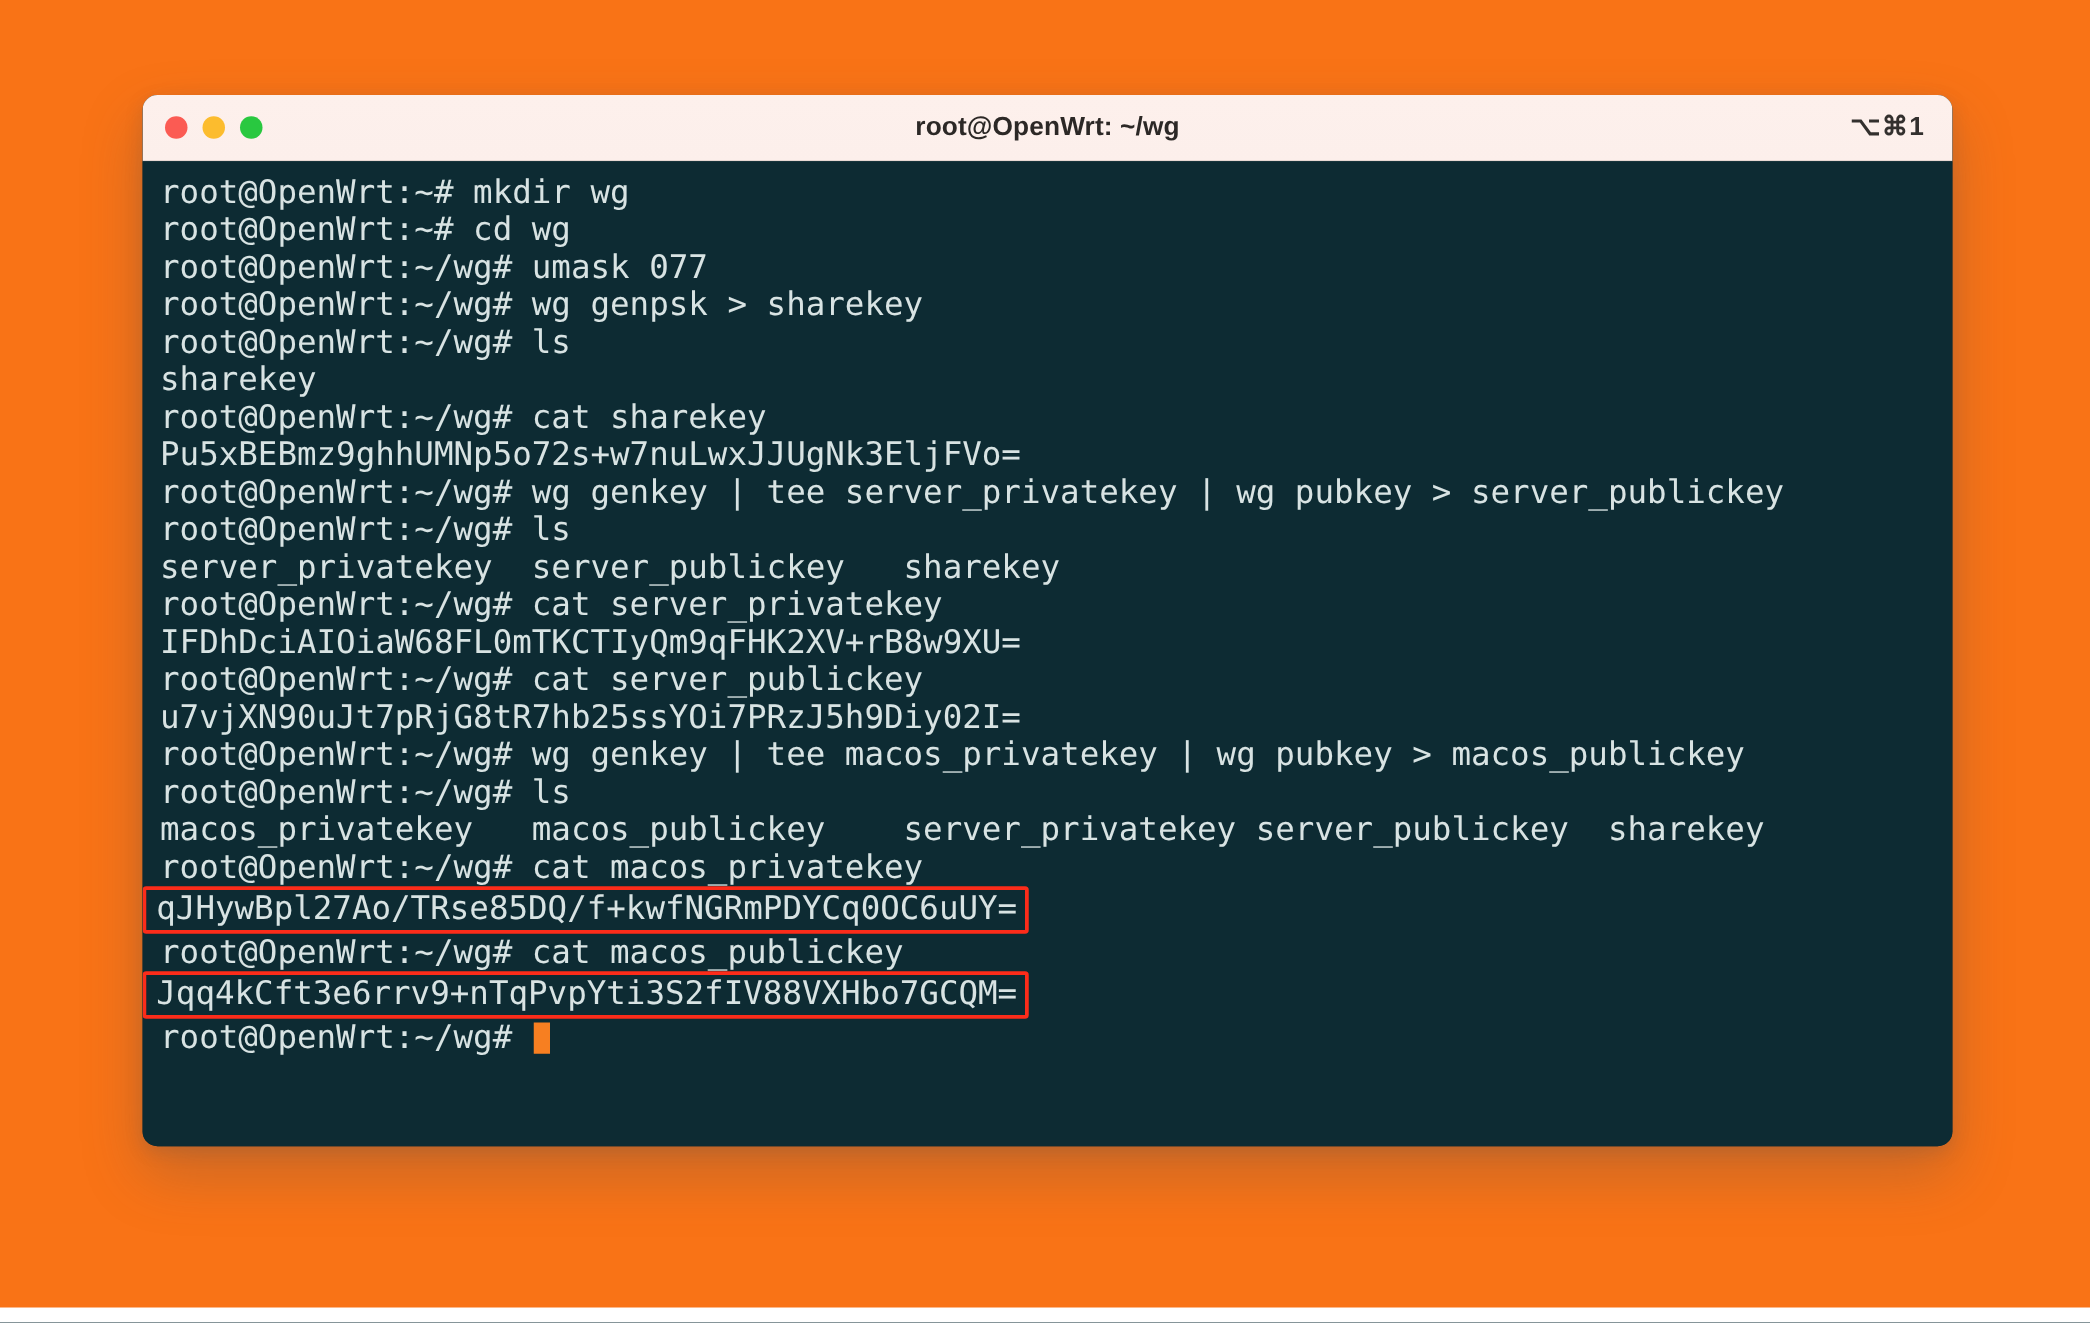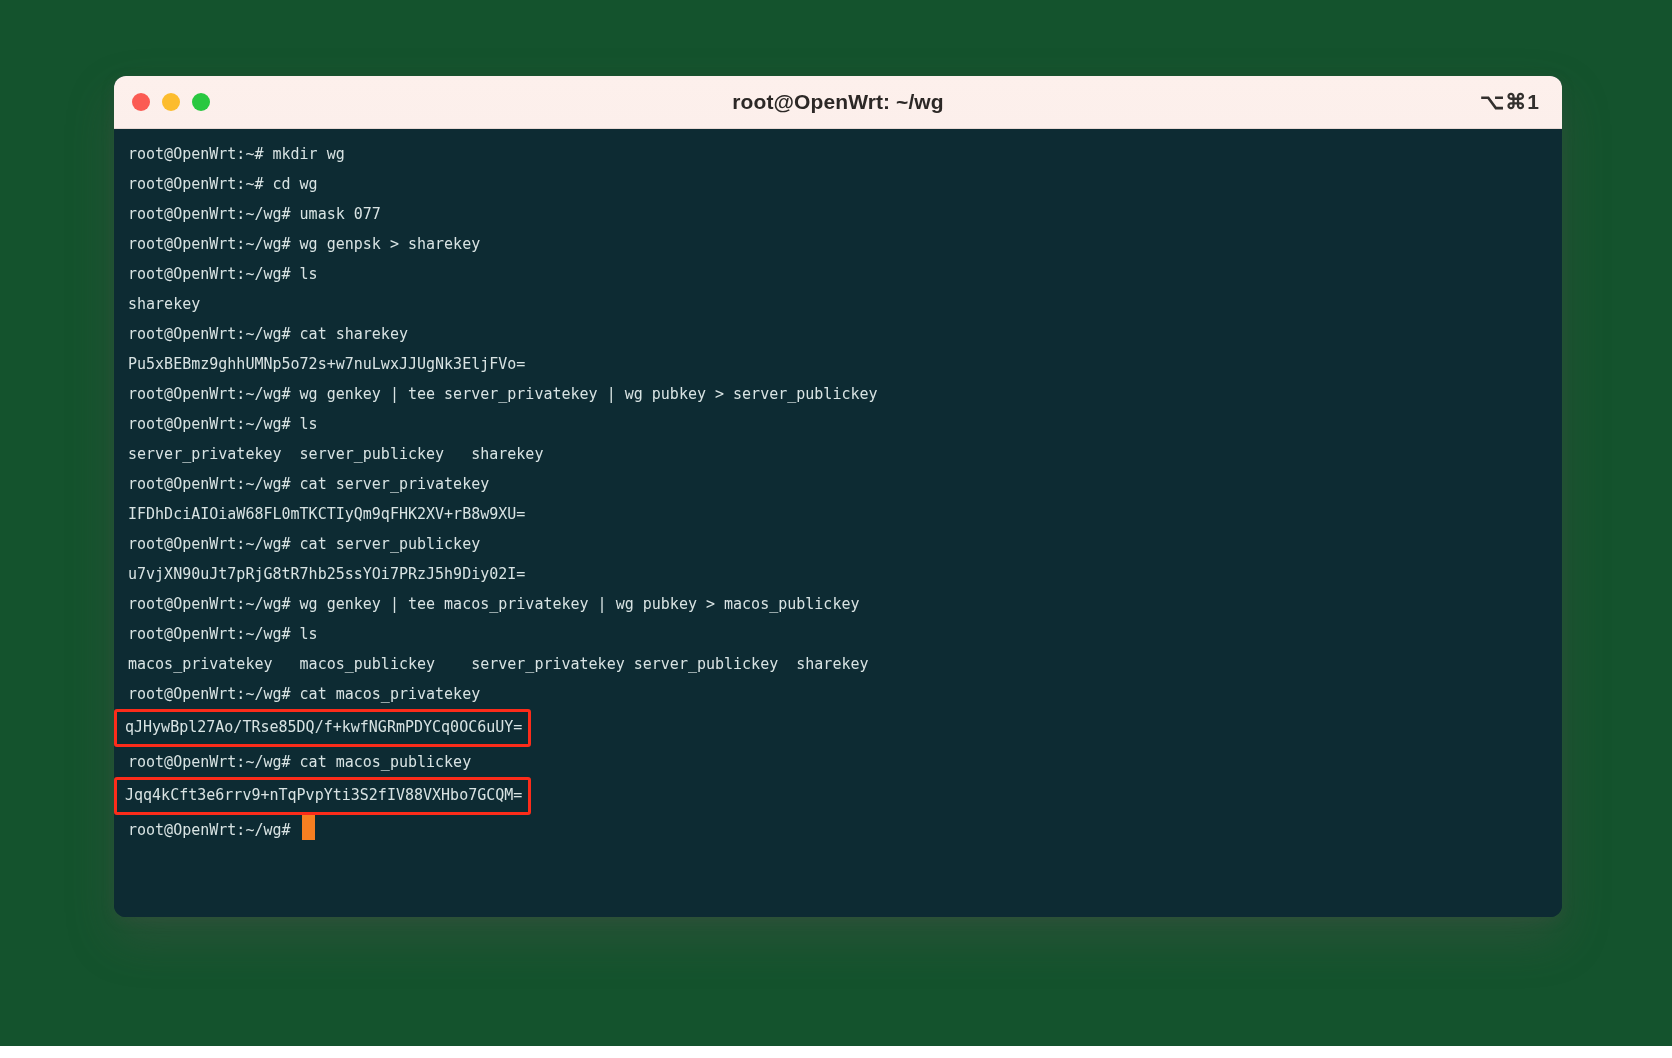--- a/index.html
+++ b/index.html
@@ -12,21 +12,21 @@
     background: #ffffff;
     font-family: "Liberation Sans", sans-serif;
     overflow: hidden;
   }
 
   
   #desktop {
     position: relative;
     width: 1672px;
     height: 1046px;
-    background: #14532d;
+    background: #f97316;
   }
 
   #terminal-window {
     position: absolute;
     left: 114px;
     top: 76px;
     width: 1448px;
     height: 841px;
     border-radius: 12px;
     overflow: hidden;
@@ -98,21 +98,21 @@
     background: #0d2b33;
     padding: 10px 0 0 0;
     box-sizing: border-box;
     overflow: hidden;
   }
 
   #terminal-lines {
     position: relative;
     padding: 0 28px 0 0;
     font-family: "DejaVu Sans Mono", "Liberation Mono", monospace;
-    font-size: 15px;
+    font-size: 26px;
     line-height: 30px;
     color: #d8e3e3;
     white-space: pre;
     letter-spacing: 0px;
   }
 
   .term-line {
     position: relative;
     height: 30px;
     padding-left: 14px;

